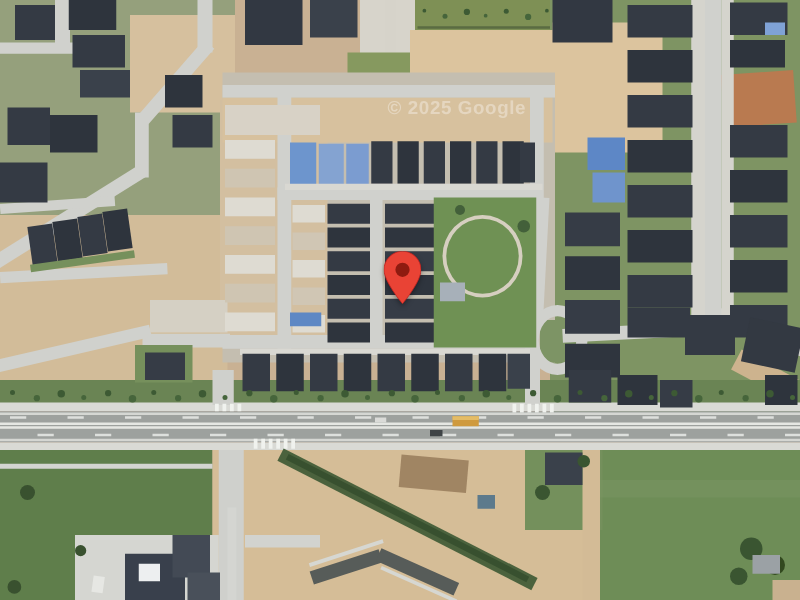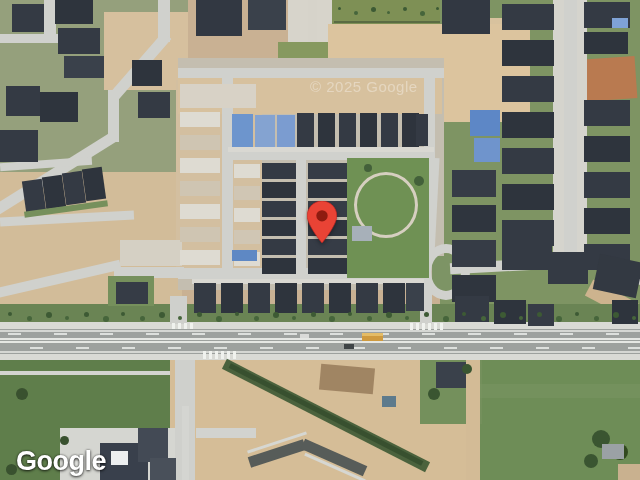--- a/index.html
+++ b/index.html
@@ -2,21 +2,21 @@
 <html><head>
 <meta charset="utf-8">
 <style>
   html,body{margin:0;padding:0;background:#222;}
   #stage{position:relative;width:640px;height:480px;overflow:hidden;background:#c9b193;
          font-family:"Liberation Sans",sans-serif;cursor:default;}
   #map-layer{position:absolute;inset:0;}
   .sh{position:absolute;}
   #pin{position:absolute;filter:drop-shadow(0 2px 2px rgba(0,0,0,.35));}
   #watermark{position:absolute;left:310px;top:78px;width:180px;
-             font-size:15px;font-weight:normal;letter-spacing:.5px;
+             font-size:15px;font-weight:bold;letter-spacing:.5px;
              color:rgba(255,255,255,.35);}
   #google-logo{position:absolute;left:16px;top:446px;font-size:27px;font-weight:600;
                letter-spacing:-.5px;color:#fff;
                text-shadow:0 1px 3px rgba(0,0,0,.75),0 0 2px rgba(0,0,0,.5);}
   #attribution{position:absolute;right:0;bottom:2px;height:17px;line-height:17px;
                padding:0 7px;background:rgba(64,64,64,.62);
                font-size:11px;color:#fff;white-space:nowrap;}
 </style>
 </head>
 <body>
@@ -300,15 +300,14 @@
       <div class="sh" style="left: 618px; top: 464px; width: 22px; height: 16px; background: rgb(201, 177, 143);"></div>
     </div>
 
   <svg id="pin" viewBox="0 0 24 34" width="30" height="42" style="left: 307px; top: 201px;">
     <path d="M12 0C5.4 0 0 5.4 0 12c0 7.8 12 22 12 22s12-14.2 12-22C24 5.4 18.6 0 12 0z" fill="#E94335" stroke="#C5221F" stroke-width="0.5"></path>
     <circle cx="12" cy="12" r="4.6" fill="#8E1B10"></circle>
   </svg>
 
   <div id="watermark">© 2025 Google</div>
 
-  <div id="google-logo">Google</div>
 
 </div>
 
 </body></html>

